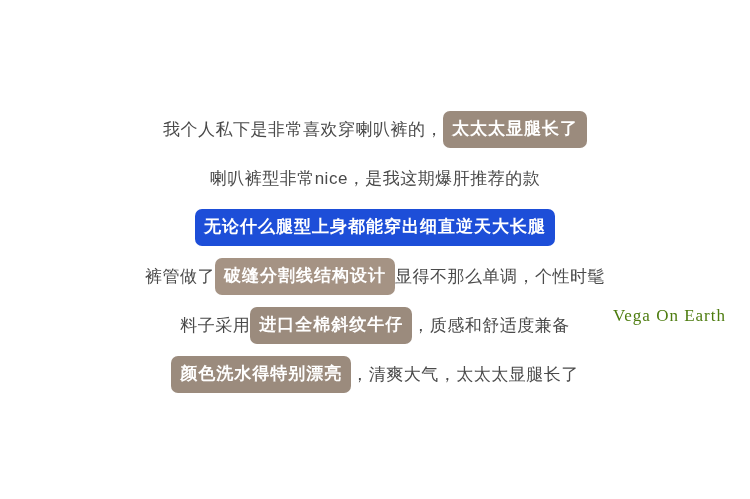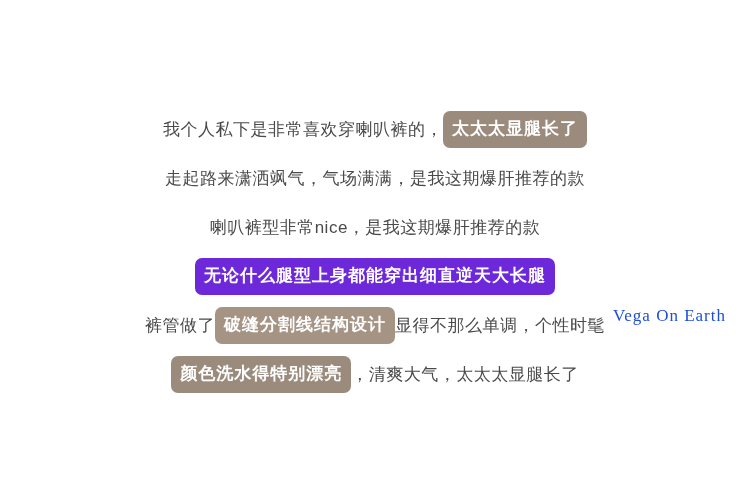--- a/index.html
+++ b/index.html
@@ -51,61 +51,61 @@
     position: relative;
     top: -1px;
   }
   .hl-dark {
     background: #9b8b7d;
   }
   .hl-mid {
     background: #a59384;
   }
   .hl-light {
-    background: #6d28d9;
+    background: #1d4ed8;
   }
   .watermark {
     position: absolute;
     right: 24px;
     top: 306px;
     font-size: 17px;
-    color: #1d4ed8;
+    color: #4d7c0f;
     letter-spacing: 1px;
     z-index: 1;
     font-family: "Liberation Serif", serif;
     user-select: none;
   }
 </style>
 </head>
 <body>
 
 <div id="page">
 
   <div class="watermark">Vega On Earth</div>
 
   <div class="line">
     <span class="plain">我个人私下是非常喜欢穿喇叭裤的，</span><span class="hl hl-dark">太太太显腿长了</span>
   </div>
 
 
-  <div class="line">
-    <span class="plain">走起路来潇洒飒气，气场满满，是我这期爆肝推荐的款</span>
-  </div>
 
   <div class="line">
     <span class="plain">喇叭裤型非常nice，是我这期爆肝推荐的款</span>
   </div>
 
 
   <div class="line">
     <span class="hl hl-light">无论什么腿型上身都能穿出细直逆天大长腿</span>
   </div>
 
   <div class="line">
     <span class="plain">裤管做了</span><span class="hl hl-mid">破缝分割线结构设计</span><span class="plain">显得不那么单调，个性时髦</span>
   </div>
 
+  <div class="line">
+    <span class="plain">料子采用</span><span class="hl hl-dark">进口全棉斜纹牛仔</span><span class="plain">，质感和舒适度兼备</span>
+  </div>
 
   <div class="line">
     <span class="hl hl-dark">颜色洗水得特别漂亮</span><span class="plain">，清爽大气，太太太显腿长了</span>
   </div>
 
 </div>
 
 </body></html>

